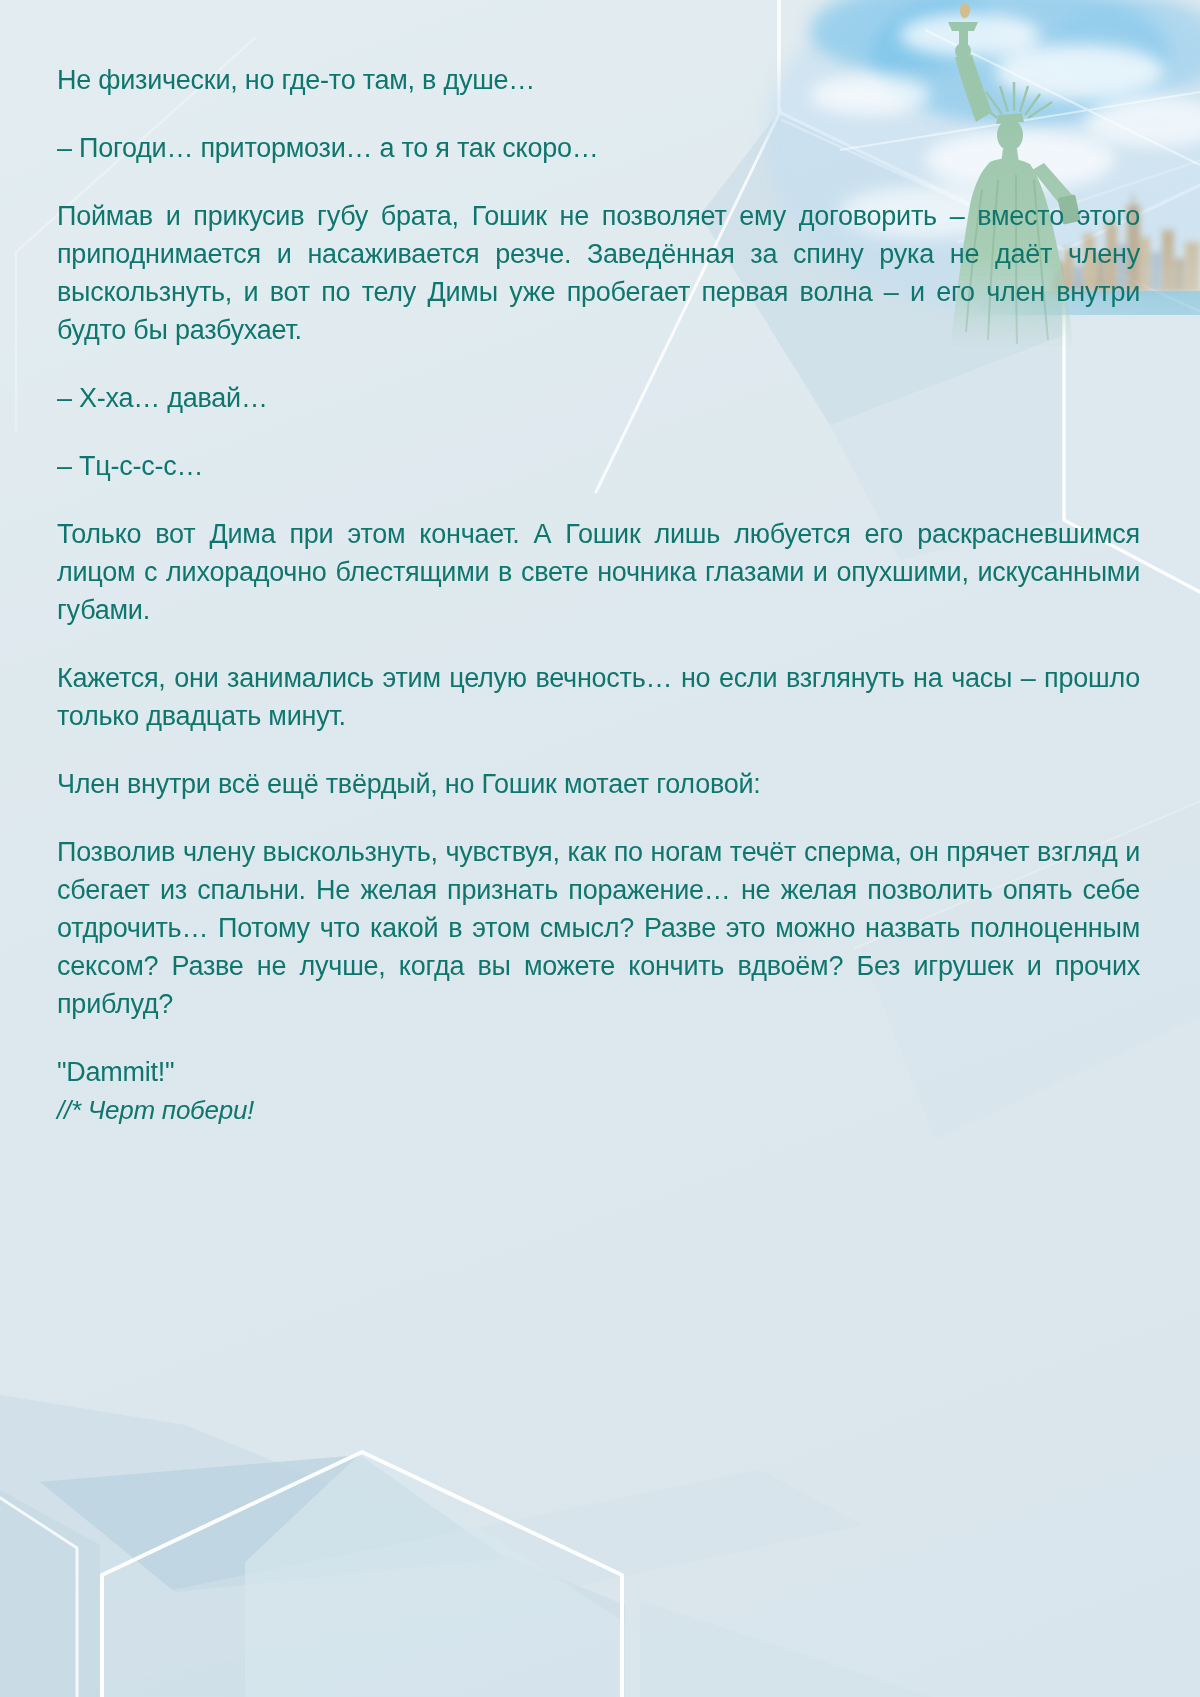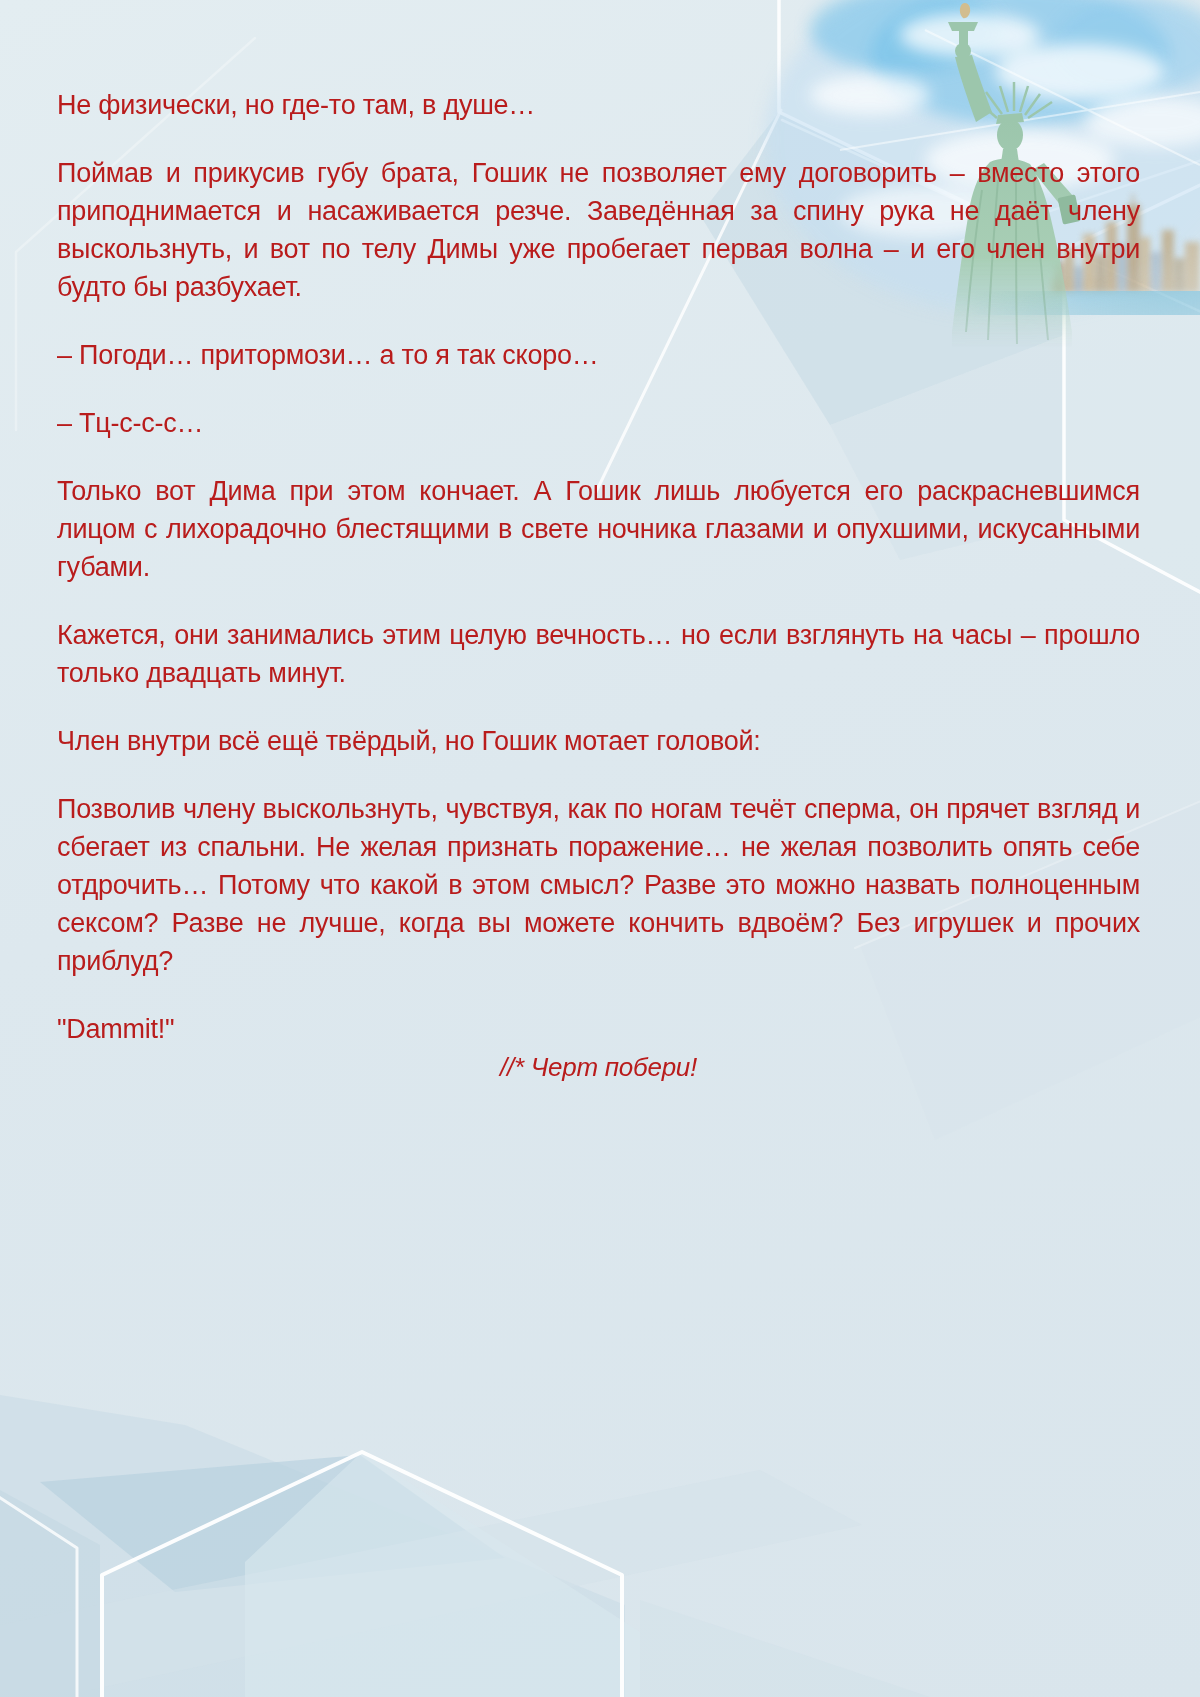--- a/index.html
+++ b/index.html
@@ -11,27 +11,27 @@
   }
   
   .bg-layer{position:absolute;left:0;top:0;width:1200px;height:1697px;z-index:1;}
   .watermark{
     position:absolute;left:720px;top:0;width:480px;height:350px;z-index:2;
     -webkit-mask-image:radial-gradient(ellipse 90% 100% at 58% 30%,#000 55%,rgba(0,0,0,.55) 75%,transparent 98%);
     mask-image:radial-gradient(ellipse 90% 100% at 58% 30%,#000 55%,rgba(0,0,0,.55) 75%,transparent 98%);
   }
   
   .page-text{
-    position:absolute;left:57px;top:86px;width:1083px;z-index:5;
-    color:#b91c1c;font-size:27px;line-height:38px;letter-spacing:-0.25px;
+    position:absolute;left:57px;top:61px;width:1083px;z-index:5;
+    color:#0f766e;font-size:27px;line-height:38px;letter-spacing:-0.25px;
   }
   .page-text p{margin:0 0 30px;text-align:justify;}
   .page-text p.quote{margin-bottom:0;}
   .page-text p.footnote{
-    margin:0;text-align:center;font-style:italic;font-size:26px;
+    margin:0;text-align:left;font-style:italic;font-size:26px;
   }
 </style>
 </head>
 <body>
 
 <svg class="bg-layer" viewBox="0 0 1200 1697" xmlns="http://www.w3.org/2000/svg" aria-hidden="true">
 
   <polygon points="700,215 779,112 1064,250 1064,335 830,425" fill="#c2d8e3" opacity="0.45"></polygon>
   <polygon points="1064,250 1210,180 1210,600 1064,520" fill="#dce9ef" opacity="0.55"></polygon>
   <polygon points="830,425 1064,335 1064,520 900,560" fill="#cfe0e9" opacity="0.35"></polygon>
@@ -145,22 +145,23 @@
       <path d="M314,180 C318,235 324,297 328,340"></path>
     </g>
     <path d="M312,170 L324,163 L353,196 L342,207 Z" fill="url(#statueGrad)"></path>
     <rect x="340" y="196" width="18" height="27" rx="2" transform="rotate(-12 349 209)" fill="#8fba9e"></rect>
   </g>
 </svg>
 </div>
 
 <div class="page-text">
   <p>Не физически, но где-то там, в душе…</p>
+  <p>– Погоди… притормози… а то я так скоро…</p>
   <p>Поймав и прикусив губу брата, Гошик не позволяет ему договорить – вместо этого приподнимается и насаживается резче. Заведённая за спину рука не даёт члену выскользнуть, и вот по телу Димы уже пробегает первая волна – и его член внутри будто бы разбухает.</p>
-  <p>– Погоди… притормози… а то я так скоро…</p>
+  <p>– Х-ха… давай…</p>
   <p>– Тц-с-с-с…</p>
   <p>Только вот Дима при этом кончает. А Гошик лишь любуется его раскрасневшимся лицом с лихорадочно блестящими в свете ночника глазами и опухшими, искусанными губами.</p>
   <p>Кажется, они занимались этим целую вечность… но если взглянуть на часы – прошло только двадцать минут.</p>
   <p>Член внутри всё ещё твёрдый, но Гошик мотает головой:</p>
   <p>Позволив члену выскользнуть, чувствуя, как по ногам течёт сперма, он прячет взгляд и сбегает из спальни. Не желая признать поражение… не желая позволить опять себе отдрочить… Потому что какой в этом смысл? Разве это можно назвать полноценным сексом? Разве не лучше, когда вы можете кончить вдвоём? Без игрушек и прочих приблуд?</p>
   <p class="quote">"Dammit!"</p>
   <p class="footnote">//* Черт побери!</p>
 </div>
 
 </body></html>

